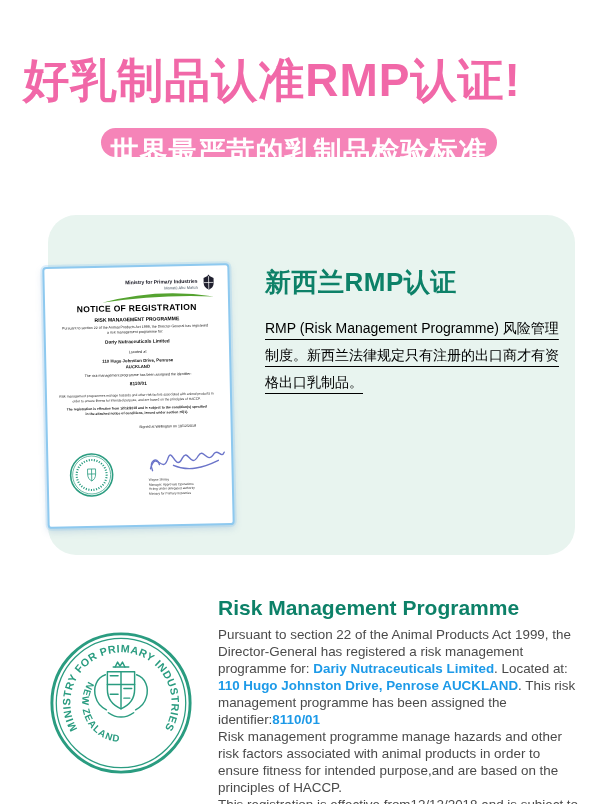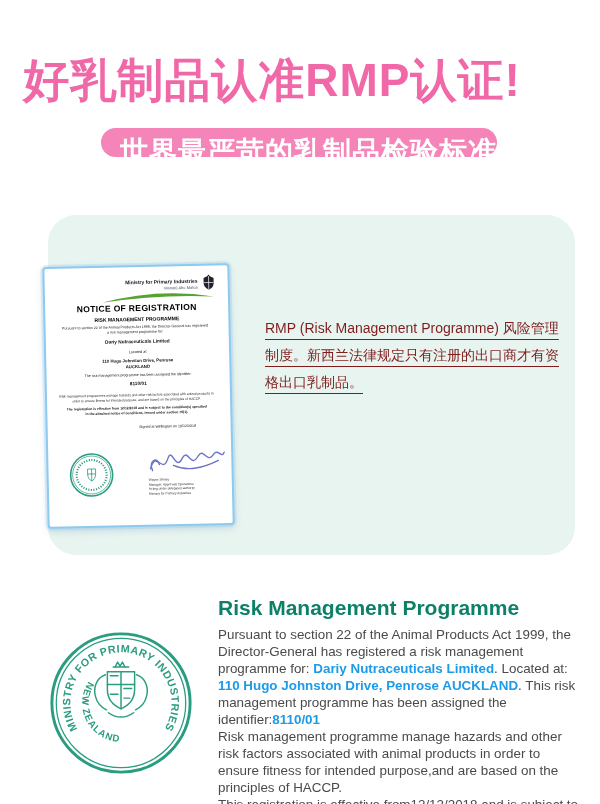--- a/index.html
+++ b/index.html
@@ -10,35 +10,35 @@
   .page{position:absolute;inset:0;}
 
   
   .main-title{
     position:absolute;top:50px;left:0;width:544px;text-align:center;
     font-size:46px;font-weight:800;color:#f168a8;letter-spacing:1px;margin:0;
   }
   .subtitle-pill{
     position:absolute;top:128px;left:101px;width:396px;height:29px;
     background:#f584b8;border-radius:25px;color:#ffffff;
-    font-size:28px;font-weight:800;text-align:right;line-height:47px;letter-spacing:1px;
+    font-size:28px;font-weight:800;text-align:center;line-height:47px;letter-spacing:1px;
   }
 
   
   .card{
     position:absolute;top:215px;left:48px;width:527px;height:340px;
     background:#e8f4ef;border-radius:28px;
   }
   .rmp-heading{
     position:absolute;top:50px;left:217px;margin:0;
     font-size:26px;font-weight:800;color:#0d8168;letter-spacing:.5px;
   }
   .rmp-intro{
     position:absolute;top:100px;left:217px;width:296px;margin:0;
-    font-size:14px;line-height:27px;color:#7f1d1d;
+    font-size:14px;line-height:27px;color:#000000;
     text-decoration:underline;text-underline-offset:6px;text-decoration-thickness:1px;
   }
   .rmp-body{
     position:absolute;top:199px;left:217px;width:300px;margin:0;
     font-size:14px;line-height:24.5px;color:#3c3c3c;text-align:justify;
   }
 
   
   .certificate{
     position:absolute;left:-3px;top:50px;width:183px;height:258px;
@@ -129,20 +129,21 @@
         </g>
       </svg>
       <div class="cert-sig-lines">
         <div>Wayne Shirley</div>
         <div>Manager, Approvals Operations</div>
         <div>Acting under delegated authority</div>
         <div>Ministry for Primary Industries</div>
       </div>
     </div>
 
+    <h2 class="rmp-heading">新西兰RMP认证</h2>
     <p class="rmp-intro">RMP (Risk Management Programme) 风险管理制度。新西兰法律规定只有注册的出口商才有资格出口乳制品。</p>
   </section>
 
   <svg class="big-stamp" viewBox="0 0 150 150">
     <defs>
       <path id="arcMain" d="M30,101 A52,52 0 1 1 120,101"></path>
       <path id="arcNZ" d="M40.4,55 A40,40 0 0 0 71.5,114.8"></path>
     </defs>
     <circle cx="75" cy="75" r="71" fill="none" stroke="#2a9c80" stroke-width="3"></circle>
     <circle cx="75" cy="75" r="66.5" fill="none" stroke="#2a9c80" stroke-width="1.3"></circle>

